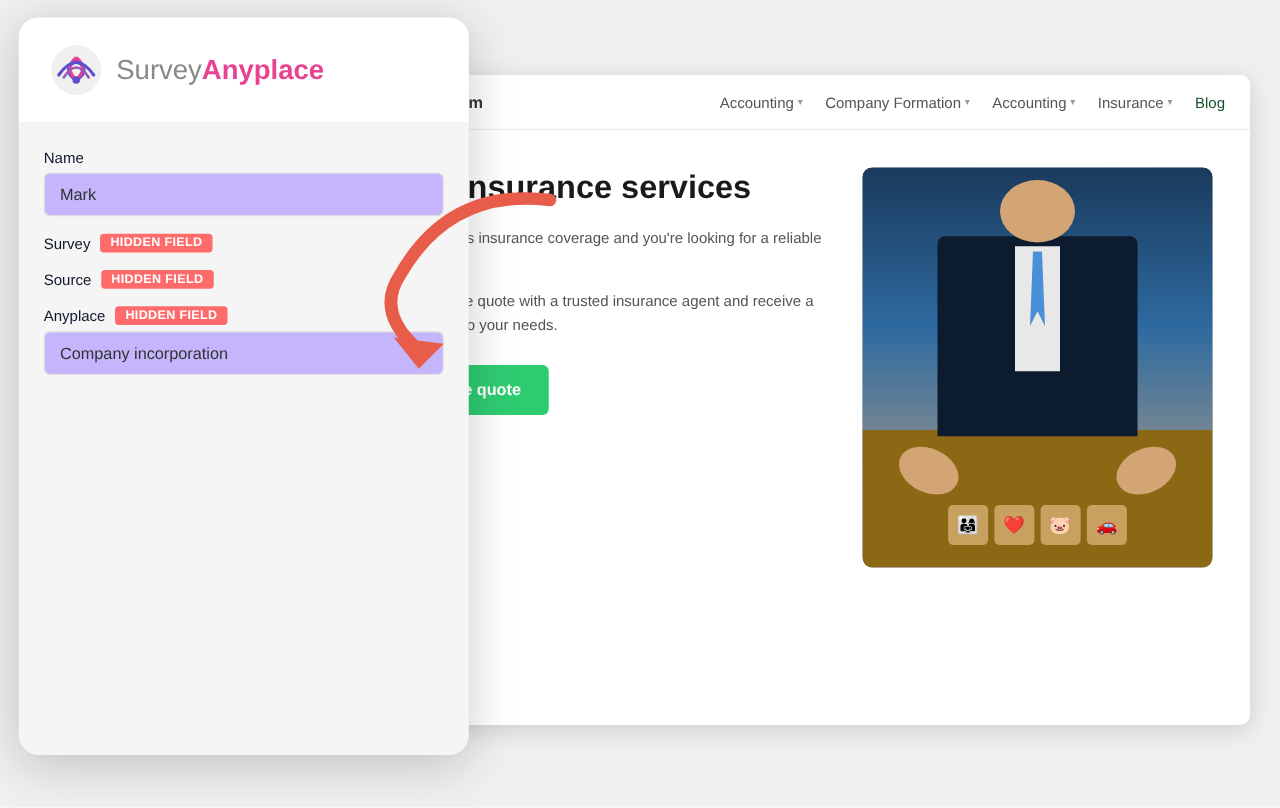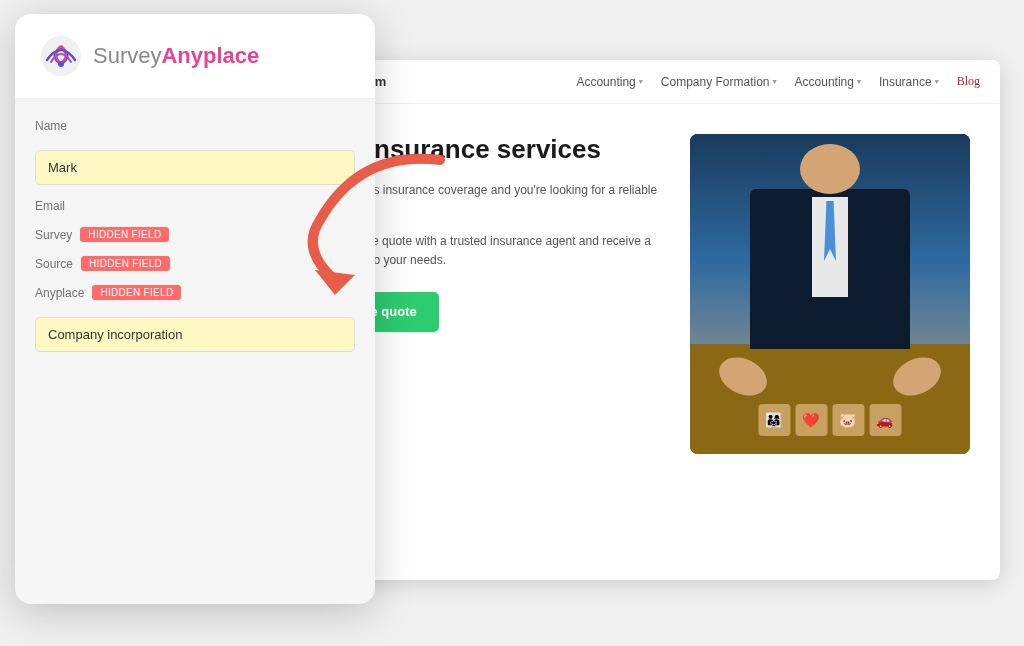--- a/index.html
+++ b/index.html
@@ -61,22 +61,21 @@
       cursor: pointer;
     }
 
     .nav-item .chevron {
       font-size: 8px;
       color: #999;
     }
 
     .nav-blog {
       font-size: 12px;
-      color: #b91c1c;
-      font-family: Liberation Serif, serif;
+      color: #14532d;
     }
 
     .website-content {
       display: flex;
       padding: 30px 30px 20px 30px;
       gap: 20px;
     }
 
     .content-left {
       flex: 1;
@@ -189,44 +188,43 @@
 
     .field-label-row {
       display: flex;
       align-items: center;
       gap: 8px;
       margin-bottom: 5px;
     }
 
     .field-label {
       font-size: 12px;
-      color: #737373;
+      color: #0f172a;
       font-weight: 500;
     }
 
     .hidden-badge {
       background: #ff6b6b;
       color: white;
       font-size: 10px;
-      font-weight: 400;
+      font-weight: 700;
       padding: 2px 8px;
       border-radius: 3px;
       letter-spacing: 0.3px;
     }
 
     .form-input {
       width: 100%;
       border: 1px solid #ddd;
       border-radius: 5px;
       padding: 9px 12px;
       font-size: 13px;
       color: #333;
-      background: #fef9c3;
+      background: #c4b5fd;
       outline: none;
-      margin-top: 12px;
     }
 
     .form-input::placeholder {
       color: #aaa;
     }
 
     
     .arrow-overlay {
       position: absolute;
       top: 140px;
@@ -356,23 +354,20 @@
   <div class="form-body">
 
     <div class="form-field">
       <div class="field-label-row">
         <span class="field-label">Name</span>
       </div>
       <input type="text" class="form-input" value="Mark" placeholder="Mark" style="">
     </div>
 
     <div class="form-field">
-      <div class="field-label-row">
-        <span class="field-label">Email</span>
-      </div>
     </div>
 
     <div class="form-field">
       <div class="field-label-row">
         <span class="field-label">Survey</span>
         <span class="hidden-badge">HIDDEN FIELD</span>
       </div>
     </div>
 
     <div class="form-field">

